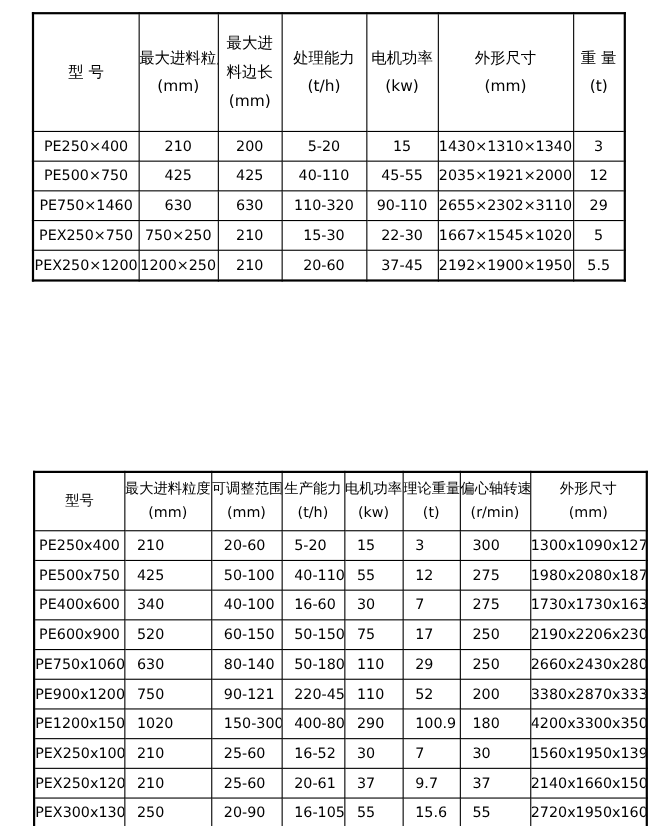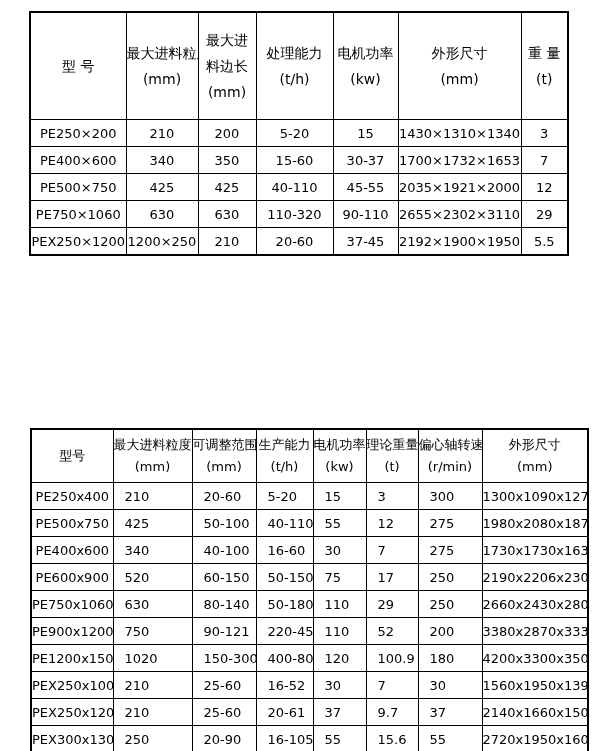--- a/index.html
+++ b/index.html
@@ -66,54 +66,54 @@
           <th>最大进料粒度<br>(mm)</th>
           <th>最大进<br>料边长<br>(mm)</th>
           <th>处理能力<br>(t/h)</th>
           <th>电机功率<br>(kw)</th>
           <th>外形尺寸<br>(mm)</th>
           <th>重 量<br>(t)</th>
         </tr>
       </thead>
     <tbody>
         <tr>
-          <td>PE250×200</td>
+          <td>PE250×400</td>
           <td>210</td>
           <td>200</td>
           <td>5-20</td>
           <td>15</td>
           <td>1430×1310×1340</td>
           <td>3</td>
-        </tr>
-        <tr>
-          <td>PE400×600</td>
-          <td>340</td>
-          <td>350</td>
-          <td>15-60</td>
-          <td>30-37</td>
-          <td>1700×1732×1653</td>
-          <td>7</td>
         </tr>
         <tr>
           <td>PE500×750</td>
           <td>425</td>
           <td>425</td>
           <td>40-110</td>
           <td>45-55</td>
           <td>2035×1921×2000</td>
           <td>12</td>
         </tr>
         <tr>
-          <td>PE750×1060</td>
+          <td>PE750×1460</td>
           <td>630</td>
           <td>630</td>
           <td>110-320</td>
           <td>90-110</td>
           <td>2655×2302×3110</td>
           <td>29</td>
+        </tr>
+        <tr>
+          <td>PEX250×750</td>
+          <td>750×250</td>
+          <td>210</td>
+          <td>15-30</td>
+          <td>22-30</td>
+          <td>1667×1545×1020</td>
+          <td>5</td>
         </tr>
         <tr>
           <td>PEX250×1200</td>
           <td>1200×250</td>
           <td>210</td>
           <td>20-60</td>
           <td>37-45</td>
           <td>2192×1900×1950</td>
           <td>5.5</td>
         </tr>
@@ -202,21 +202,21 @@
           <td>110</td>
           <td>52</td>
           <td>200</td>
           <td>3380x2870x3330</td>
         </tr>
         <tr>
           <td>PE1200x1500</td>
           <td>1020</td>
           <td>150-300</td>
           <td>400-800</td>
-          <td>120</td>
+          <td>290</td>
           <td>100.9</td>
           <td>180</td>
           <td>4200x3300x3500</td>
         </tr>
         <tr>
           <td>PEX250x1000</td>
           <td>210</td>
           <td>25-60</td>
           <td>16-52</td>
           <td>30</td>

